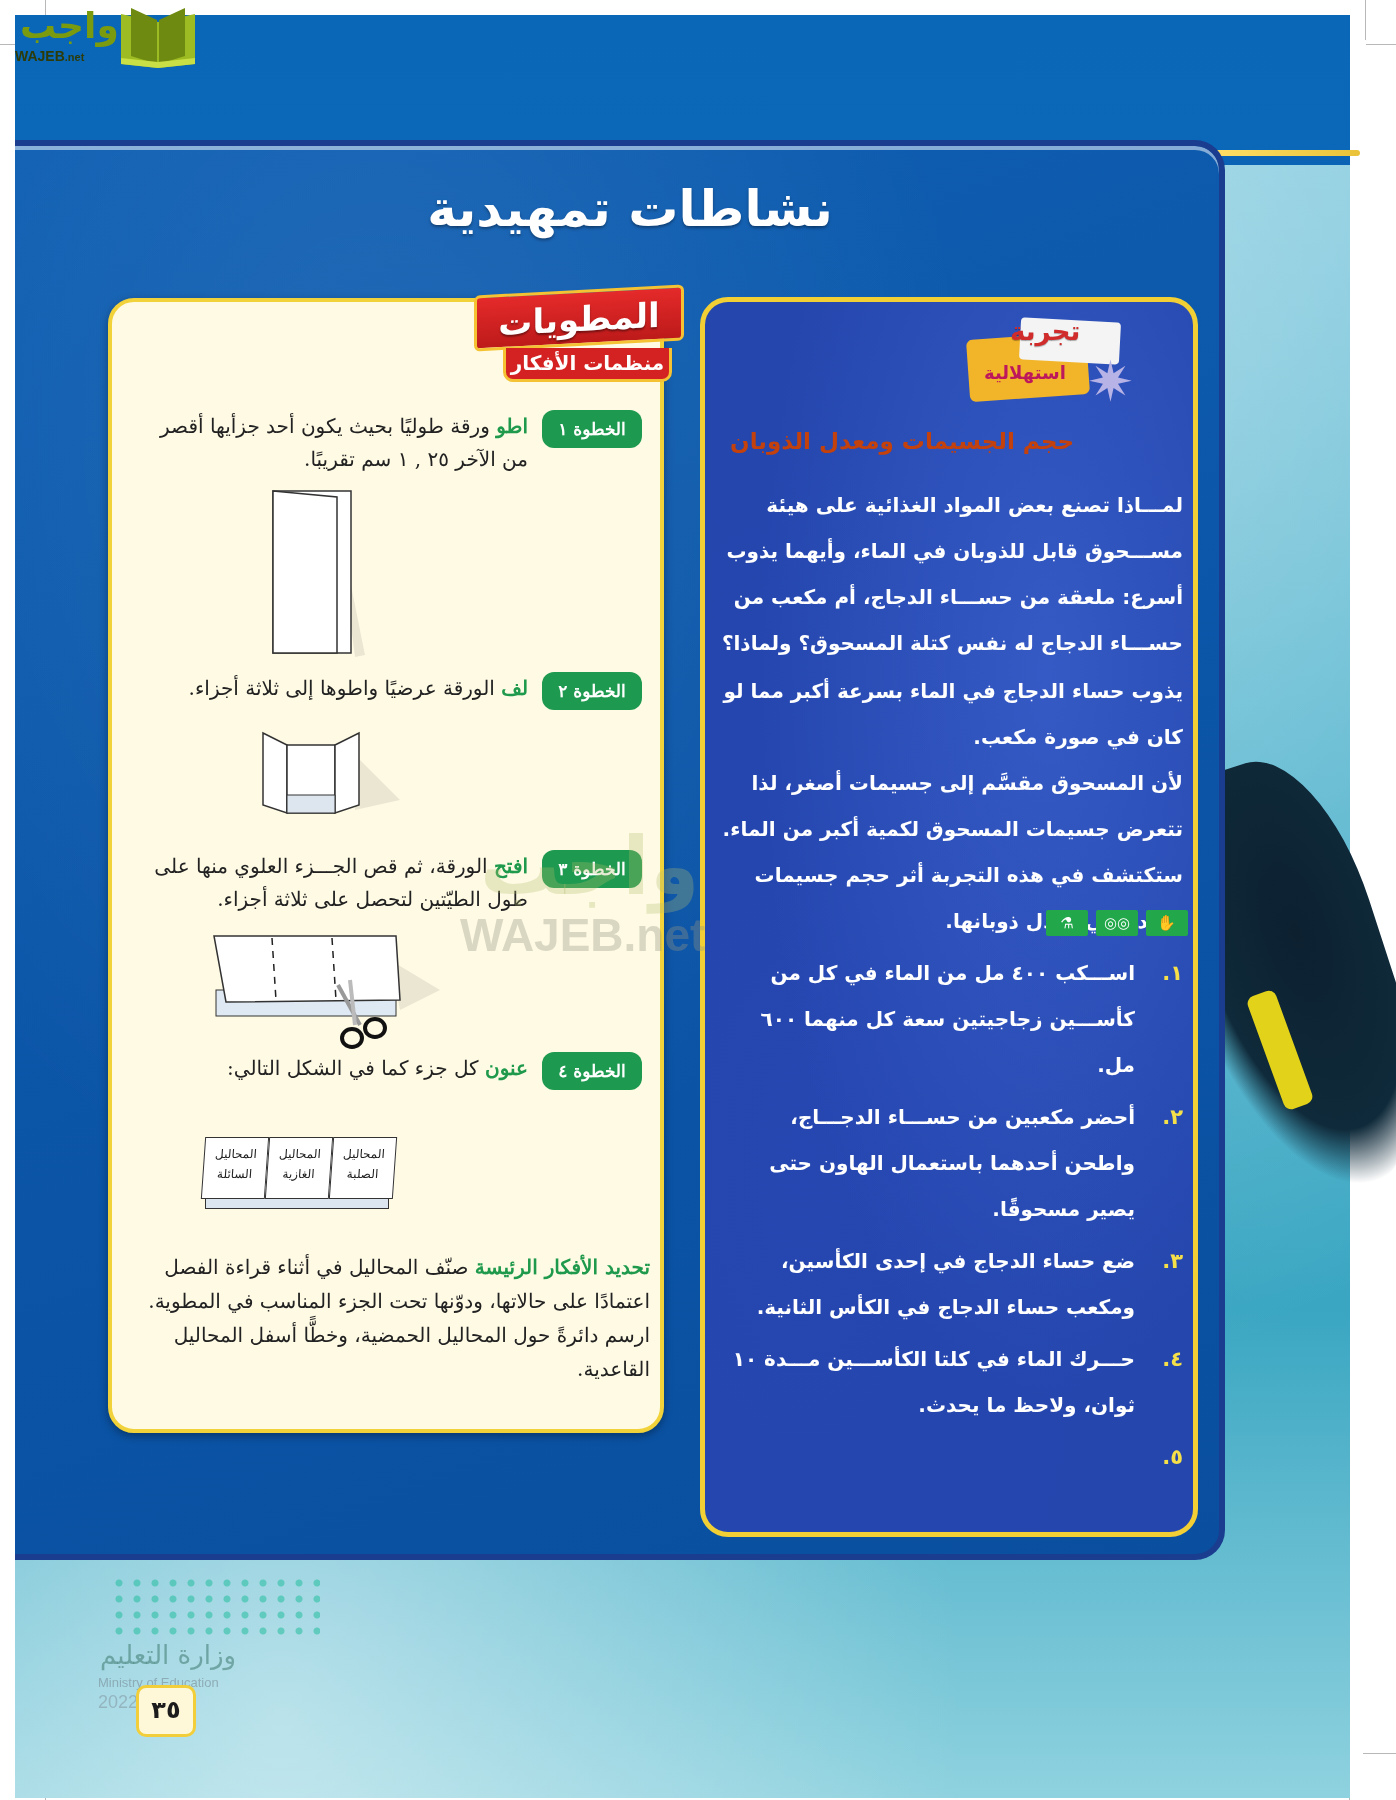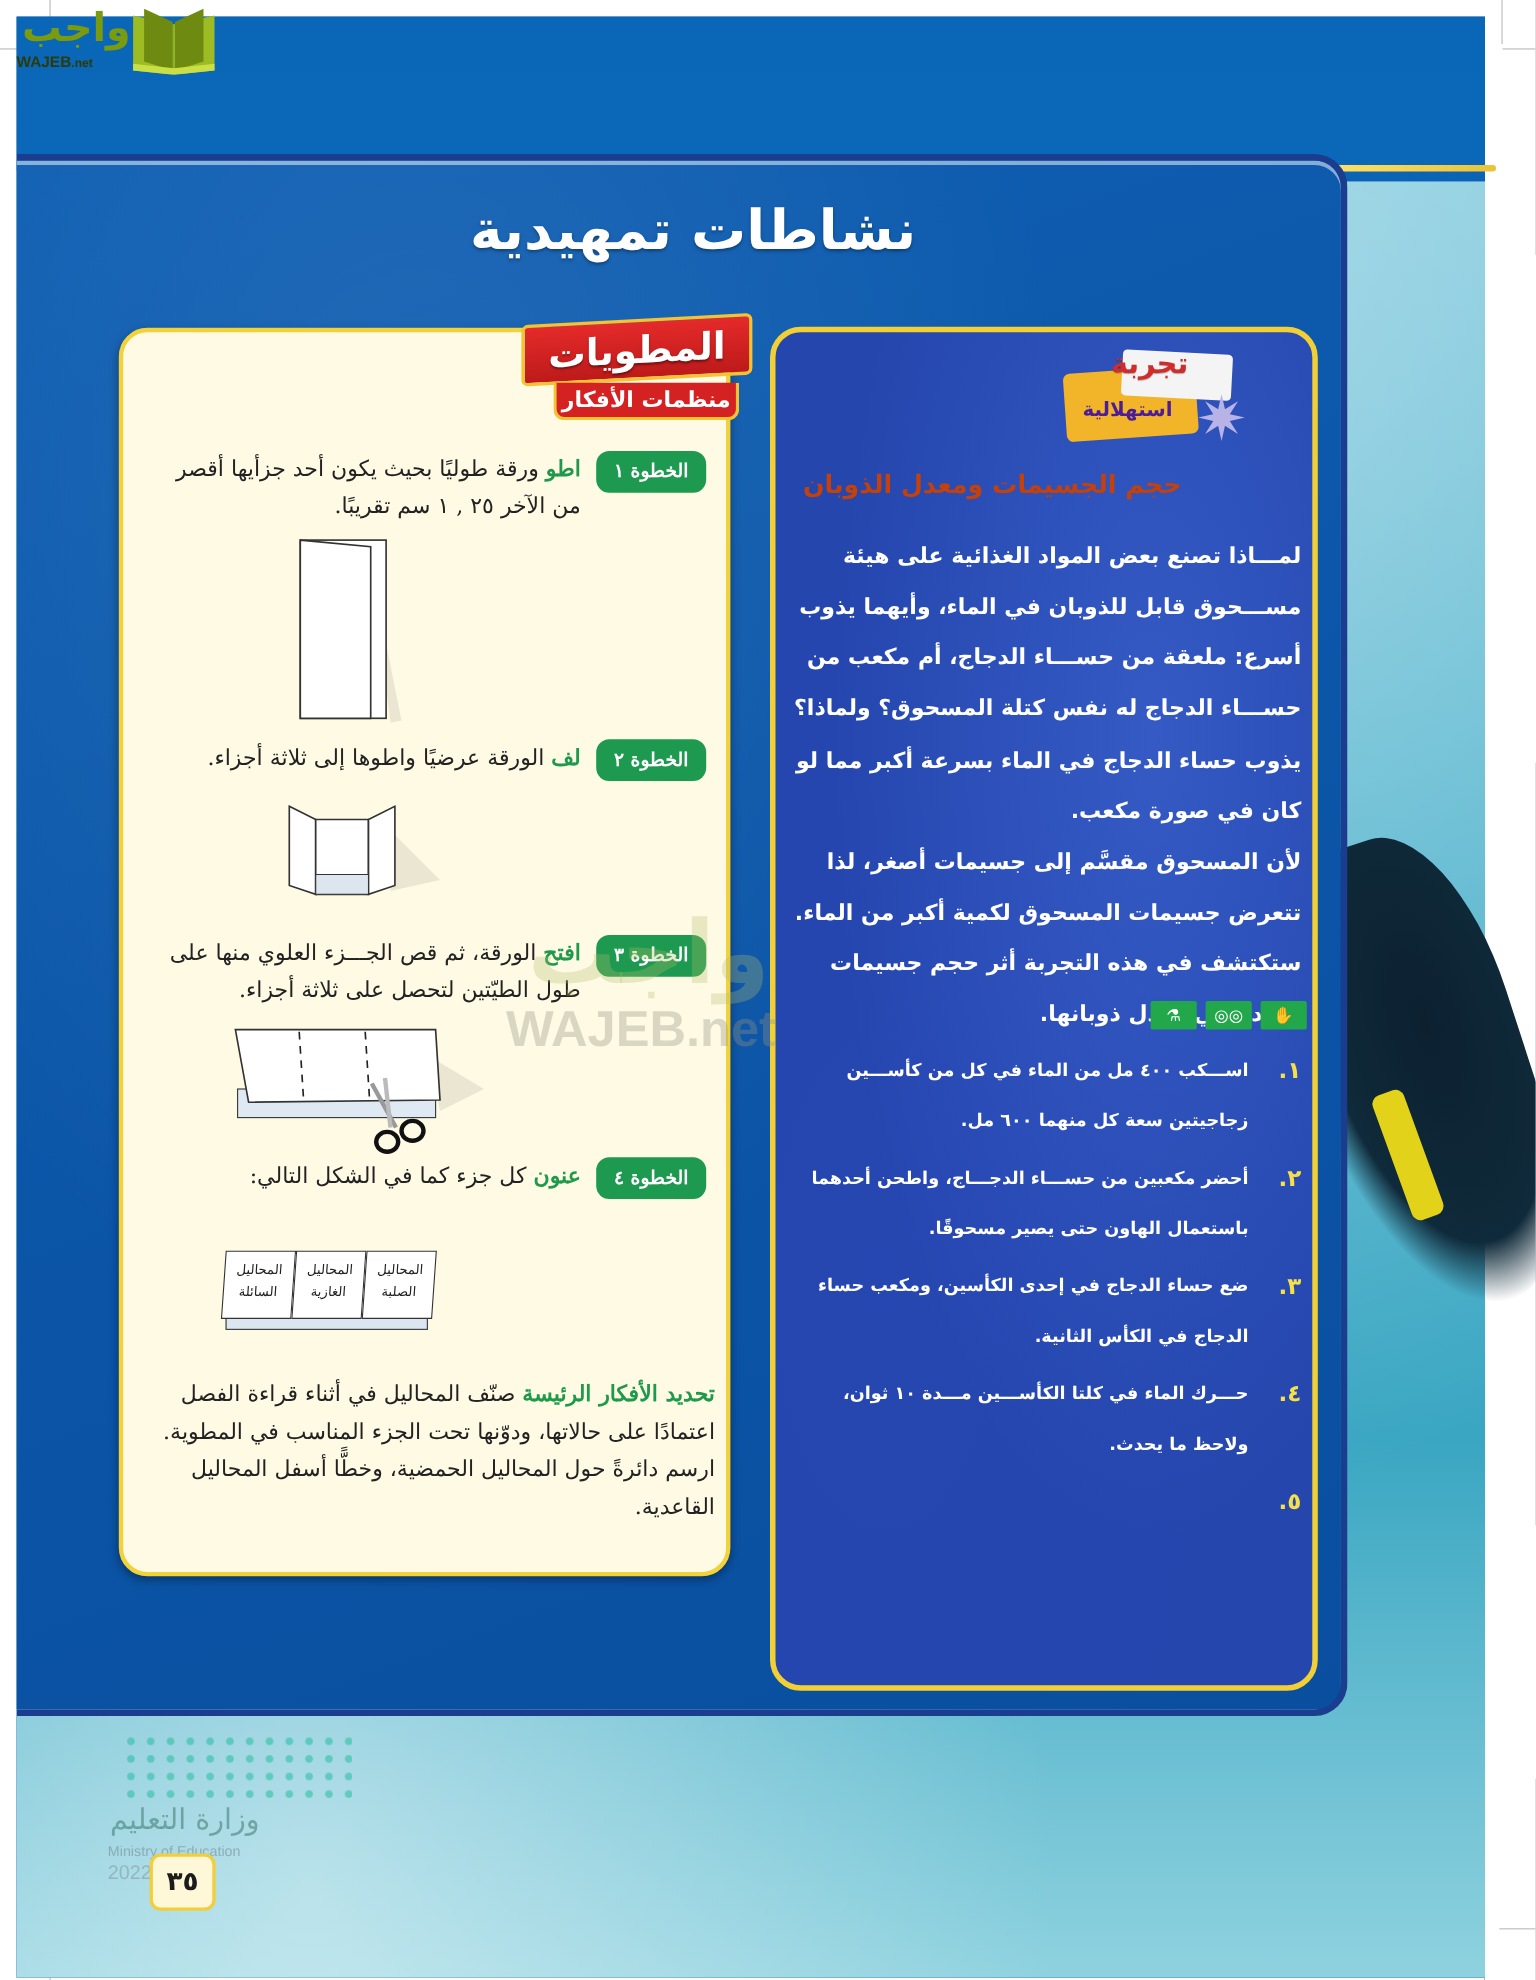--- a/index.html
+++ b/index.html
@@ -128,21 +128,21 @@
   .lab-badge .tag2 {
     position: absolute; left: 60px; top: 10px; width: 100px; height: 42px; background: #f4f4f4;
     border-radius: 4px; transform: rotate(3deg);
   }
   .lab-badge .t1 {
     position: absolute; left: 50px; top: 6px; width: 100px; text-align: left;
     color: #d12c2c; font-size: 26px; font-weight: bold; text-shadow: 0 1px 1px rgba(0,0,0,0.3);
   }
   .lab-badge .t2 {
     position: absolute; left: 8px; top: 52px; width: 114px; text-align: center;
-    color: #4c1d95; font-size: 18px; font-weight: bold;
+    color: #be185d; font-size: 18px; font-weight: bold;
   }
   .lab-badge .star {
     position: absolute; left: 118px; top: 44px; width: 56px; height: 56px; color: #b7b3e6; font-size: 56px; line-height: 56px;
   }
 
   .lab-title {
     position: absolute; left: 730px; top: 428px; width: 452px; text-align: left;
     color: #c2410c; font-size: 23px; font-weight: bold;
   }
   .lab-text {
@@ -150,21 +150,21 @@
     color: #ffffff; font-size: 20px; line-height: 46px; font-weight: bold;
   }
   .safety { position: absolute; left: 1046px; top: 910px; display: flex; gap: 8px; direction: ltr; }
   .safety span {
     display: inline-block; width: 42px; height: 26px; background: #22a84a; color: #fff;
     font-size: 15px; line-height: 26px; text-align: center; border-radius: 2px;
   }
   .lab-steps { position: absolute; left: 718px; top: 950px; width: 465px; list-style: none; }
   .lab-step { display: flex; flex-direction: row; gap: 10px; margin-bottom: 6px; }
   .lab-num { flex: none; width: 38px; color: #f6e04a; font-size: 21px; font-weight: bold; line-height: 46px; text-align: right; }
-  .lab-step-text { color: #fff; font-size: 16px; font-weight: bold; line-height: 46px; text-align: right; width: 420px; }
+  .lab-step-text { color: #fff; font-size: 20px; font-weight: bold; line-height: 46px; text-align: right; width: 420px; }
   .lab-step-text .hl { color: #f6e04a; }
   .dots { position: absolute; left: 110px; top: 1575px; width: 210px; height: 60px;
     background-image: radial-gradient(circle, rgba(40,190,160,0.7) 3px, transparent 4px);
     background-size: 18px 16px; opacity: 0.8; }
   .ministry-ar { position: absolute; left: 100px; top: 1640px; color: rgba(60,120,110,0.55); font-size: 26px; }
   .ministry-en { position: absolute; left: 98px; top: 1675px; color: rgba(120,140,150,0.6); font-size: 13px; direction: ltr; font-family: "Liberation Sans", sans-serif; }
   .ministry-yr { position: absolute; left: 98px; top: 1692px; color: rgba(130,150,160,0.55); font-size: 18px; direction: ltr; font-family: "Liberation Sans", sans-serif; }
   .page-num {
     position: absolute; left: 136px; top: 1685px; width: 60px; height: 52px;
     background: #fef7d8; border: 3px solid #f2cf3a; border-radius: 10px;

